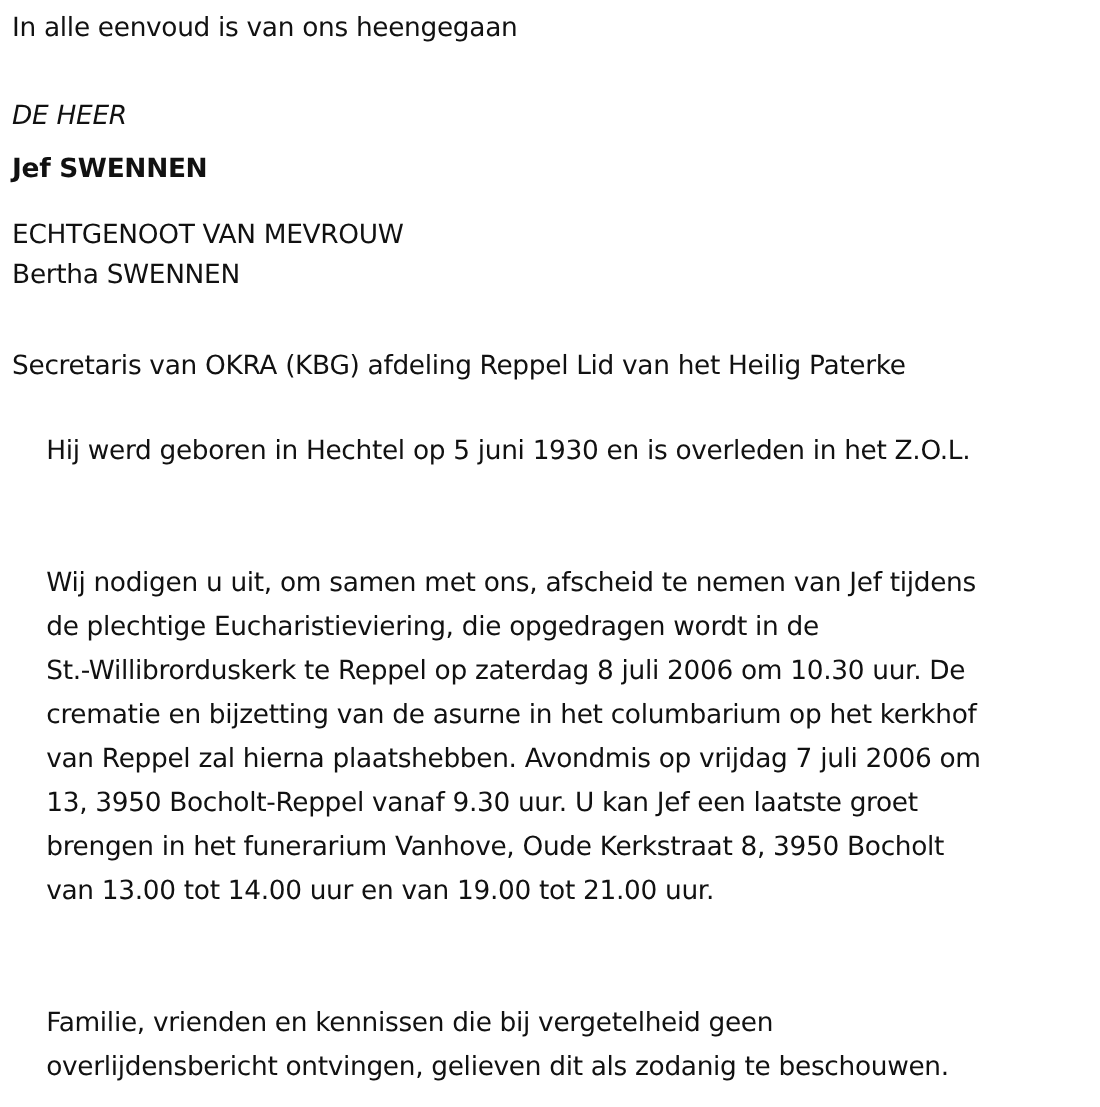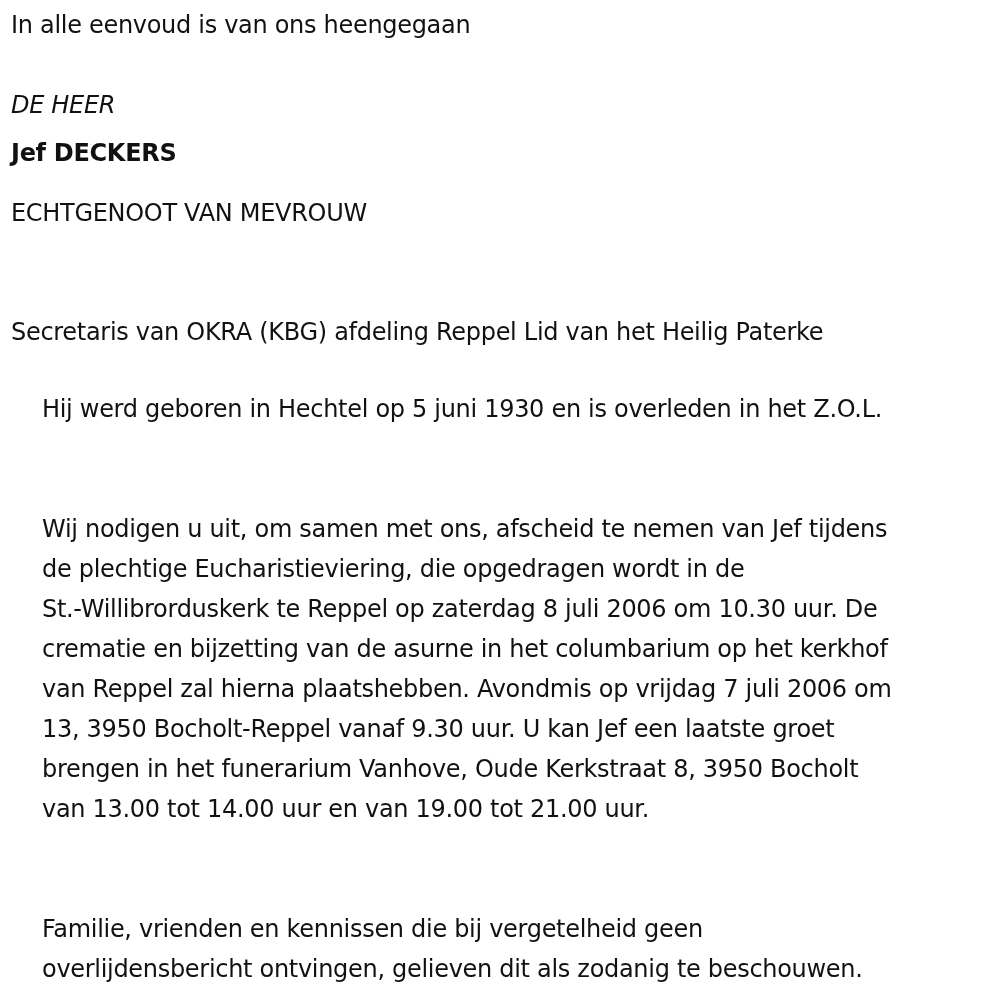--- a/index.html
+++ b/index.html
@@ -37,22 +37,23 @@
     }
     .para span { display: block; white-space: nowrap; }
   </style>
 </head>
 <body>
 
 <div class="page">
   <div class="line" style="top:9px;">In alle eenvoud is van ons heengegaan</div>
 
   <div class="line" style="top:89px;font-style:italic;">DE HEER</div>
-  <div class="line bold" style="top:137px;">Jef DECKERS</div>
+  <div class="line bold" style="top:137px;">Jef SWENNEN</div>
   <div class="line" style="top:185px;margin-top:12px;">ECHTGENOOT VAN MEVROUW</div>
+  <div class="line" style="top:233px;">Bertha SWENNEN</div>
 
   <div class="line" style="top:316px;">Secretaris van OKRA (KBG) afdeling Reppel Lid van het Heilig Paterke</div>
 
   <div class="para" style="top:389px;">
     <span>Hij werd geboren in Hechtel op 5 juni 1930 en is overleden in het Z.O.L.</span>
   </div>
 
   <div class="para" style="top:509px;">
     <span>Wij nodigen u uit, om samen met ons, afscheid te nemen van Jef tijdens</span>
     <span>de plechtige Eucharistieviering, die opgedragen wordt in de</span>

